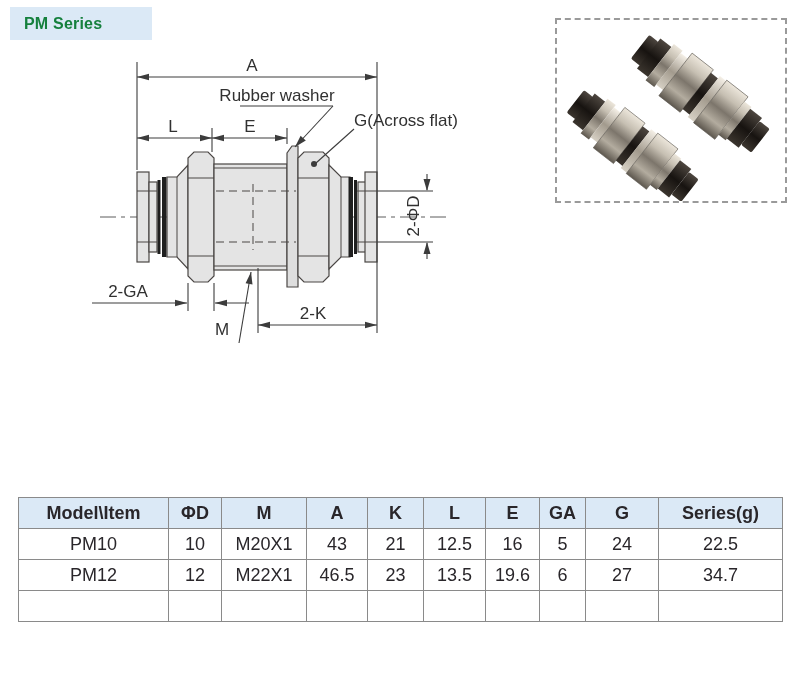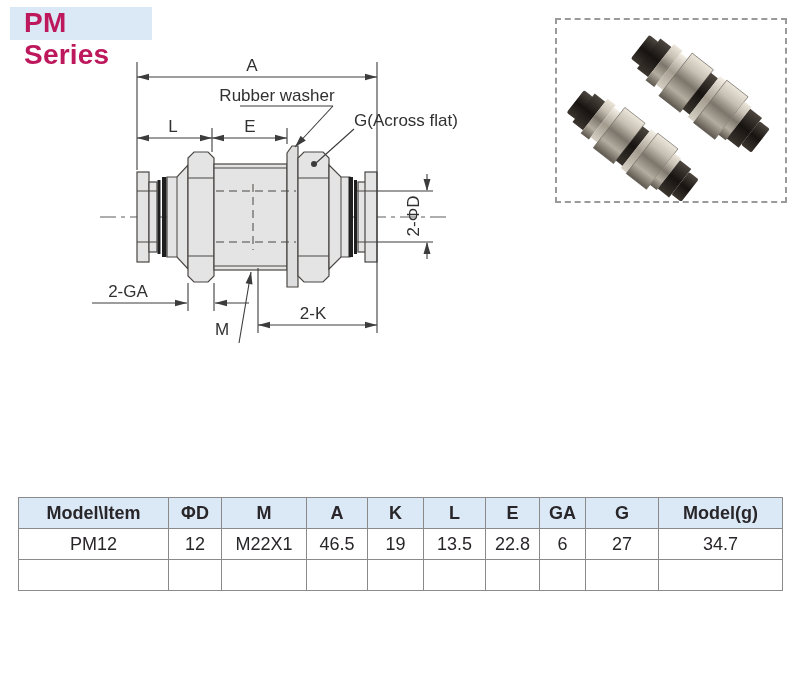--- a/index.html
+++ b/index.html
@@ -3,22 +3,22 @@
 <meta charset="utf-8">
 <style>
   html,body{margin:0;padding:0;}
   body{
     position:relative;width:798px;height:695px;background:#ffffff;overflow:hidden;
     font-family:"Liberation Sans",sans-serif;color:#262326;
   }
   
   .title-badge{
     position:absolute;left:10px;top:7px;width:142px;height:33px;
-    background:var(--accent,#dbe9f6);display:flex;
-    font-weight:bold;font-size:28px;letter-spacing:.2px;color:#be185d;
+    background:var(--accent,#dbe9f6);display:flex;align-items:center;
+    font-weight:bold;font-size:16px;letter-spacing:.2px;color:#15803d;
     padding-left:14px;box-sizing:border-box;
   }
   
   .drawing{position:absolute;left:40px;top:45px;}
   .drawing text{
     font-family:"Liberation Sans",sans-serif;font-size:17px;fill:#313131;
   }
   .drawing .dim-line{stroke:#3c3c3c;stroke-width:1.1;fill:none;}
   .drawing .arrow{fill:#3c3c3c;stroke:none;}
   .drawing .part{stroke:#4a4644;stroke-width:1.2;fill:#e4e4e4;}
@@ -215,32 +215,44 @@
       <tr>
           <th>Model\Item</th>
           <th>ΦD</th>
           <th>M</th>
           <th>A</th>
           <th>K</th>
           <th>L</th>
           <th>E</th>
           <th>GA</th>
           <th>G</th>
-          <th>Model(g)</th>
+          <th>Series(g)</th>
         </tr>
     </thead>
     <tbody>
+        <tr>
+          <td>PM10</td>
+          <td>10</td>
+          <td>M20X1</td>
+          <td>43</td>
+          <td>21</td>
+          <td>12.5</td>
+          <td>16</td>
+          <td>5</td>
+          <td>24</td>
+          <td>22.5</td>
+        </tr>
         <tr>
           <td>PM12</td>
           <td>12</td>
           <td>M22X1</td>
           <td>46.5</td>
-          <td>19</td>
+          <td>23</td>
           <td>13.5</td>
-          <td>22.8</td>
+          <td>19.6</td>
           <td>6</td>
           <td>27</td>
           <td>34.7</td>
         </tr>
         <tr>
           <td></td>
           <td></td>
           <td></td>
           <td></td>
           <td></td>

